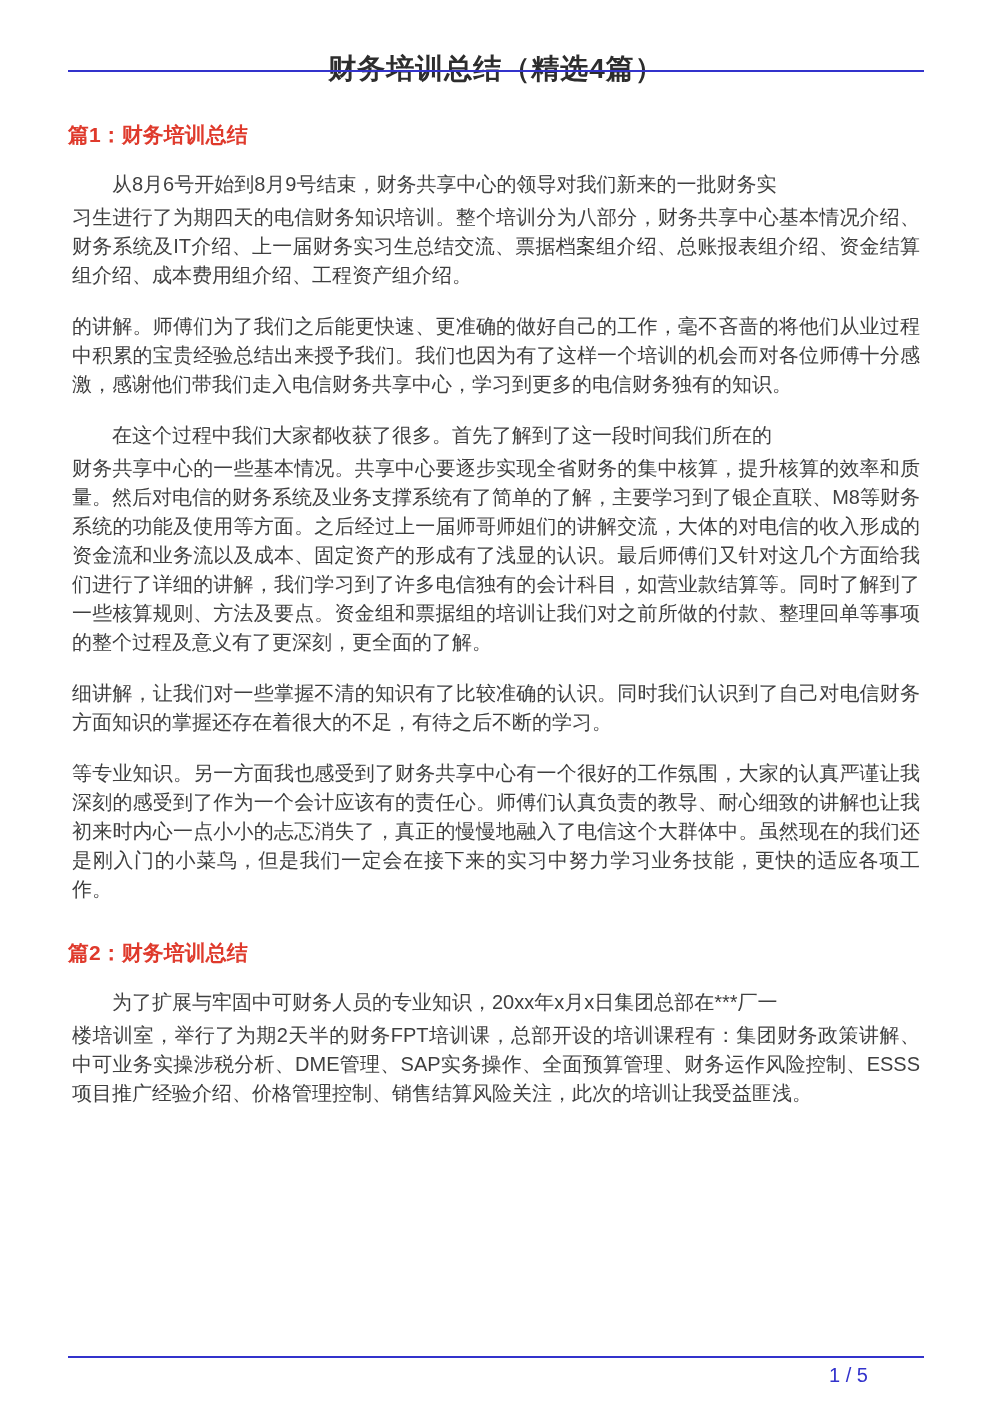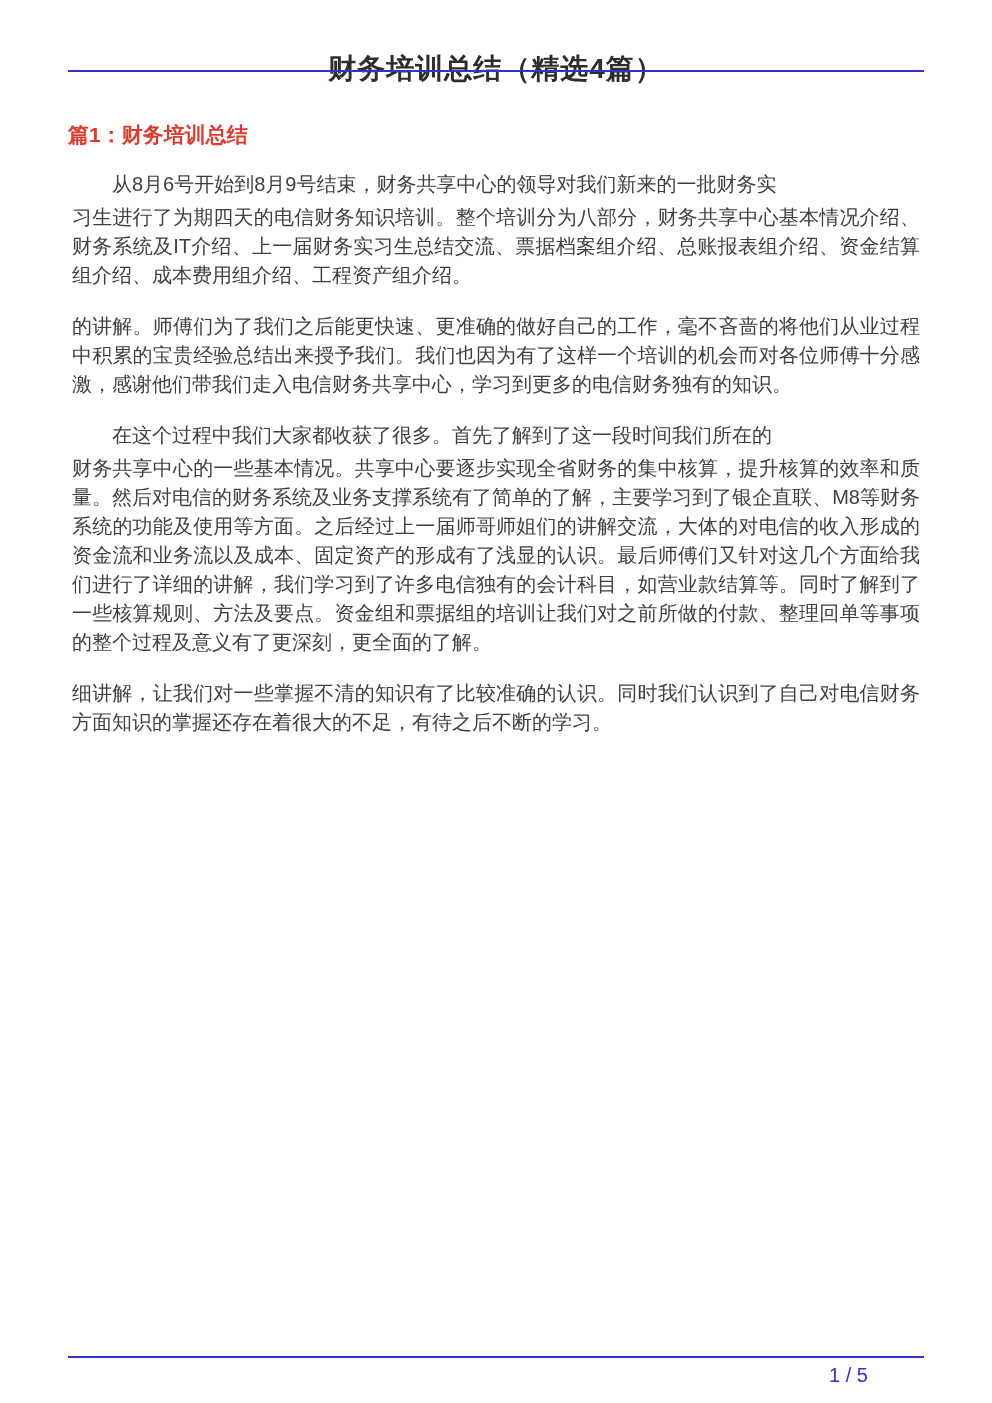--- a/index.html
+++ b/index.html
@@ -93,22 +93,31 @@
     <div class="para">
       <p class="para-first">在这个过程中我们大家都收获了很多。首先了解到了这一段时间我们所在的</p>
       <p class="para-rest">财务共享中心的一些基本情况。共享中心要逐步实现全省财务的集中核算，提升核算的效率和质量。然后对电信的财务系统及业务支撑系统有了简单的了解，主要学习到了银企直联、M8等财务系统的功能及使用等方面。之后经过上一届师哥师姐们的讲解交流，大体的对电信的收入形成的资金流和业务流以及成本、固定资产的形成有了浅显的认识。最后师傅们又针对这几个方面给我们进行了详细的讲解，我们学习到了许多电信独有的会计科目，如营业款结算等。同时了解到了一些核算规则、方法及要点。资金组和票据组的培训让我们对之前所做的付款、整理回单等事项的整个过程及意义有了更深刻，更全面的了解。</p>
     </div>
 
     <div class="para">
       <p class="para-rest">细讲解，让我们对一些掌握不清的知识有了比较准确的认识。同时我们认识到了自己对电信财务方面知识的掌握还存在着很大的不足，有待之后不断的学习。</p>
     </div>
 
     <div class="para">
+      <p class="para-rest">等专业知识。另一方面我也感受到了财务共享中心有一个很好的工作氛围，大家的认真严谨让我深刻的感受到了作为一个会计应该有的责任心。师傅们认真负责的教导、耐心细致的讲解也让我初来时内心一点小小的忐忑消失了，真正的慢慢地融入了电信这个大群体中。虽然现在的我们还是刚入门的小菜鸟，但是我们一定会在接下来的实习中努力学习业务技能，更快的适应各项工作。</p>
     </div>
   </section>
 
+  <section class="doc-section">
+    <h2 class="section-heading">篇2：财务培训总结</h2>
+
+    <div class="para">
+      <p class="para-first">为了扩展与牢固中可财务人员的专业知识，20xx年x月x日集团总部在***厂一</p>
+      <p class="para-rest">楼培训室，举行了为期2天半的财务FPT培训课，总部开设的培训课程有：集团财务政策讲解、中可业务实操涉税分析、DME管理、SAP实务操作、全面预算管理、财务运作风险控制、ESSS项目推广经验介绍、价格管理控制、销售结算风险关注，此次的培训让我受益匪浅。</p>
+    </div>
+  </section>
 
   <footer class="page-footer">
     <div class="rule"></div>
     <div class="page-number">1 / 5</div>
   </footer>
 
 </div>
 
 </body></html>

